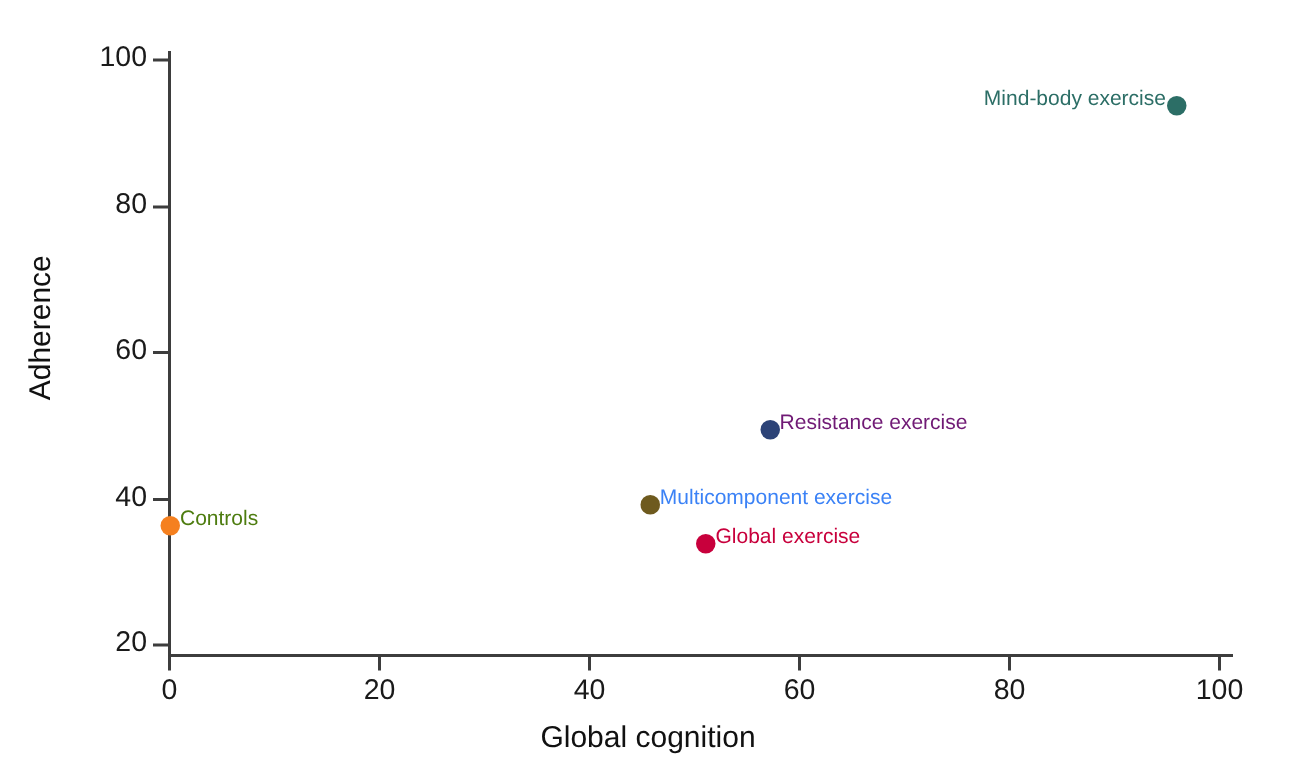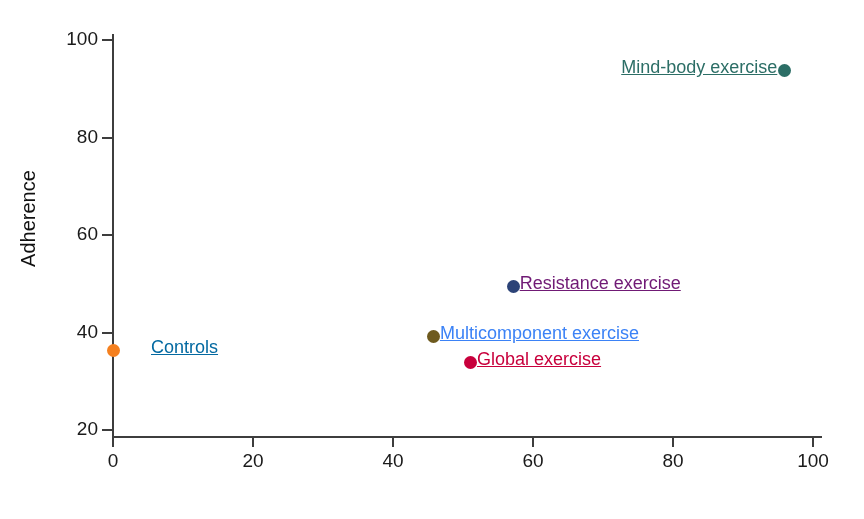--- a/index.html
+++ b/index.html
@@ -96,24 +96,23 @@
   .dot {
     position: absolute;
     width: 13px;
     height: 13px;
     border-radius: 50%;
     top: -6px;
     left: -6px;
   }
   .point-label {
     position: absolute;
-    font-size: 18px;
+    font-size: 14px;
     white-space: nowrap;
     top: -13px;
-    text-decoration: underline;
   }
   .label-right { left: 7px; }
   .label-left  { right: 7px; }
 </style>
 </head>
 <body>
 
 <div id="figure">
 
   <div class="axis-line" id="y-axis-line"></div>
@@ -141,35 +140,36 @@
       <div class="x-tick" style="left: 532px;"></div>
       <div class="x-tick-label" style="left: 533px;">60</div>
       <div class="x-tick" style="left: 672px;"></div>
       <div class="x-tick-label" style="left: 673px;">80</div>
       <div class="x-tick" style="left: 812px;"></div>
       <div class="x-tick-label" style="left: 813px;">100</div>
     </div>
   <div id="points-layer">
       <div class="point-group" style="left: 113px; top: 349.562px;">
         <div class="dot" style="background: rgb(245, 128, 31);"></div>
-        <div class="point-label label-right" style="color: #0369a1; margin-left: 31px;">Controls</div>
+        <div class="point-label label-right" style="color: #4d7c0f;">Controls</div>
       </div>
       <div class="point-group" style="left: 432.9px; top: 335.913px;">
         <div class="dot" style="background: rgb(110, 90, 30);"></div>
         <div class="point-label label-right" style="color: #3b82f6;">Multicomponent exercise</div>
       </div>
       <div class="point-group" style="left: 470px; top: 361.75px;">
         <div class="dot" style="background: rgb(200, 0, 60);"></div>
         <div class="point-label label-right" style="color: rgb(200, 0, 60);">Global exercise</div>
       </div>
       <div class="point-group" style="left: 512.7px; top: 286.188px;">
         <div class="dot" style="background: rgb(44, 67, 119);"></div>
         <div class="point-label label-right" style="color: #701a75;">Resistance exercise</div>
       </div>
       <div class="point-group" style="left: 784.3px; top: 70.225px;">
         <div class="dot" style="background: rgb(44, 110, 102);"></div>
         <div class="point-label label-left" style="color: rgb(44, 110, 102);">Mind-body exercise</div>
       </div>
     </div>
 
+  <div id="x-axis-title">Global cognition</div>
   <div id="y-axis-title">Adherence</div>
 
 </div>
 
 </body></html>

